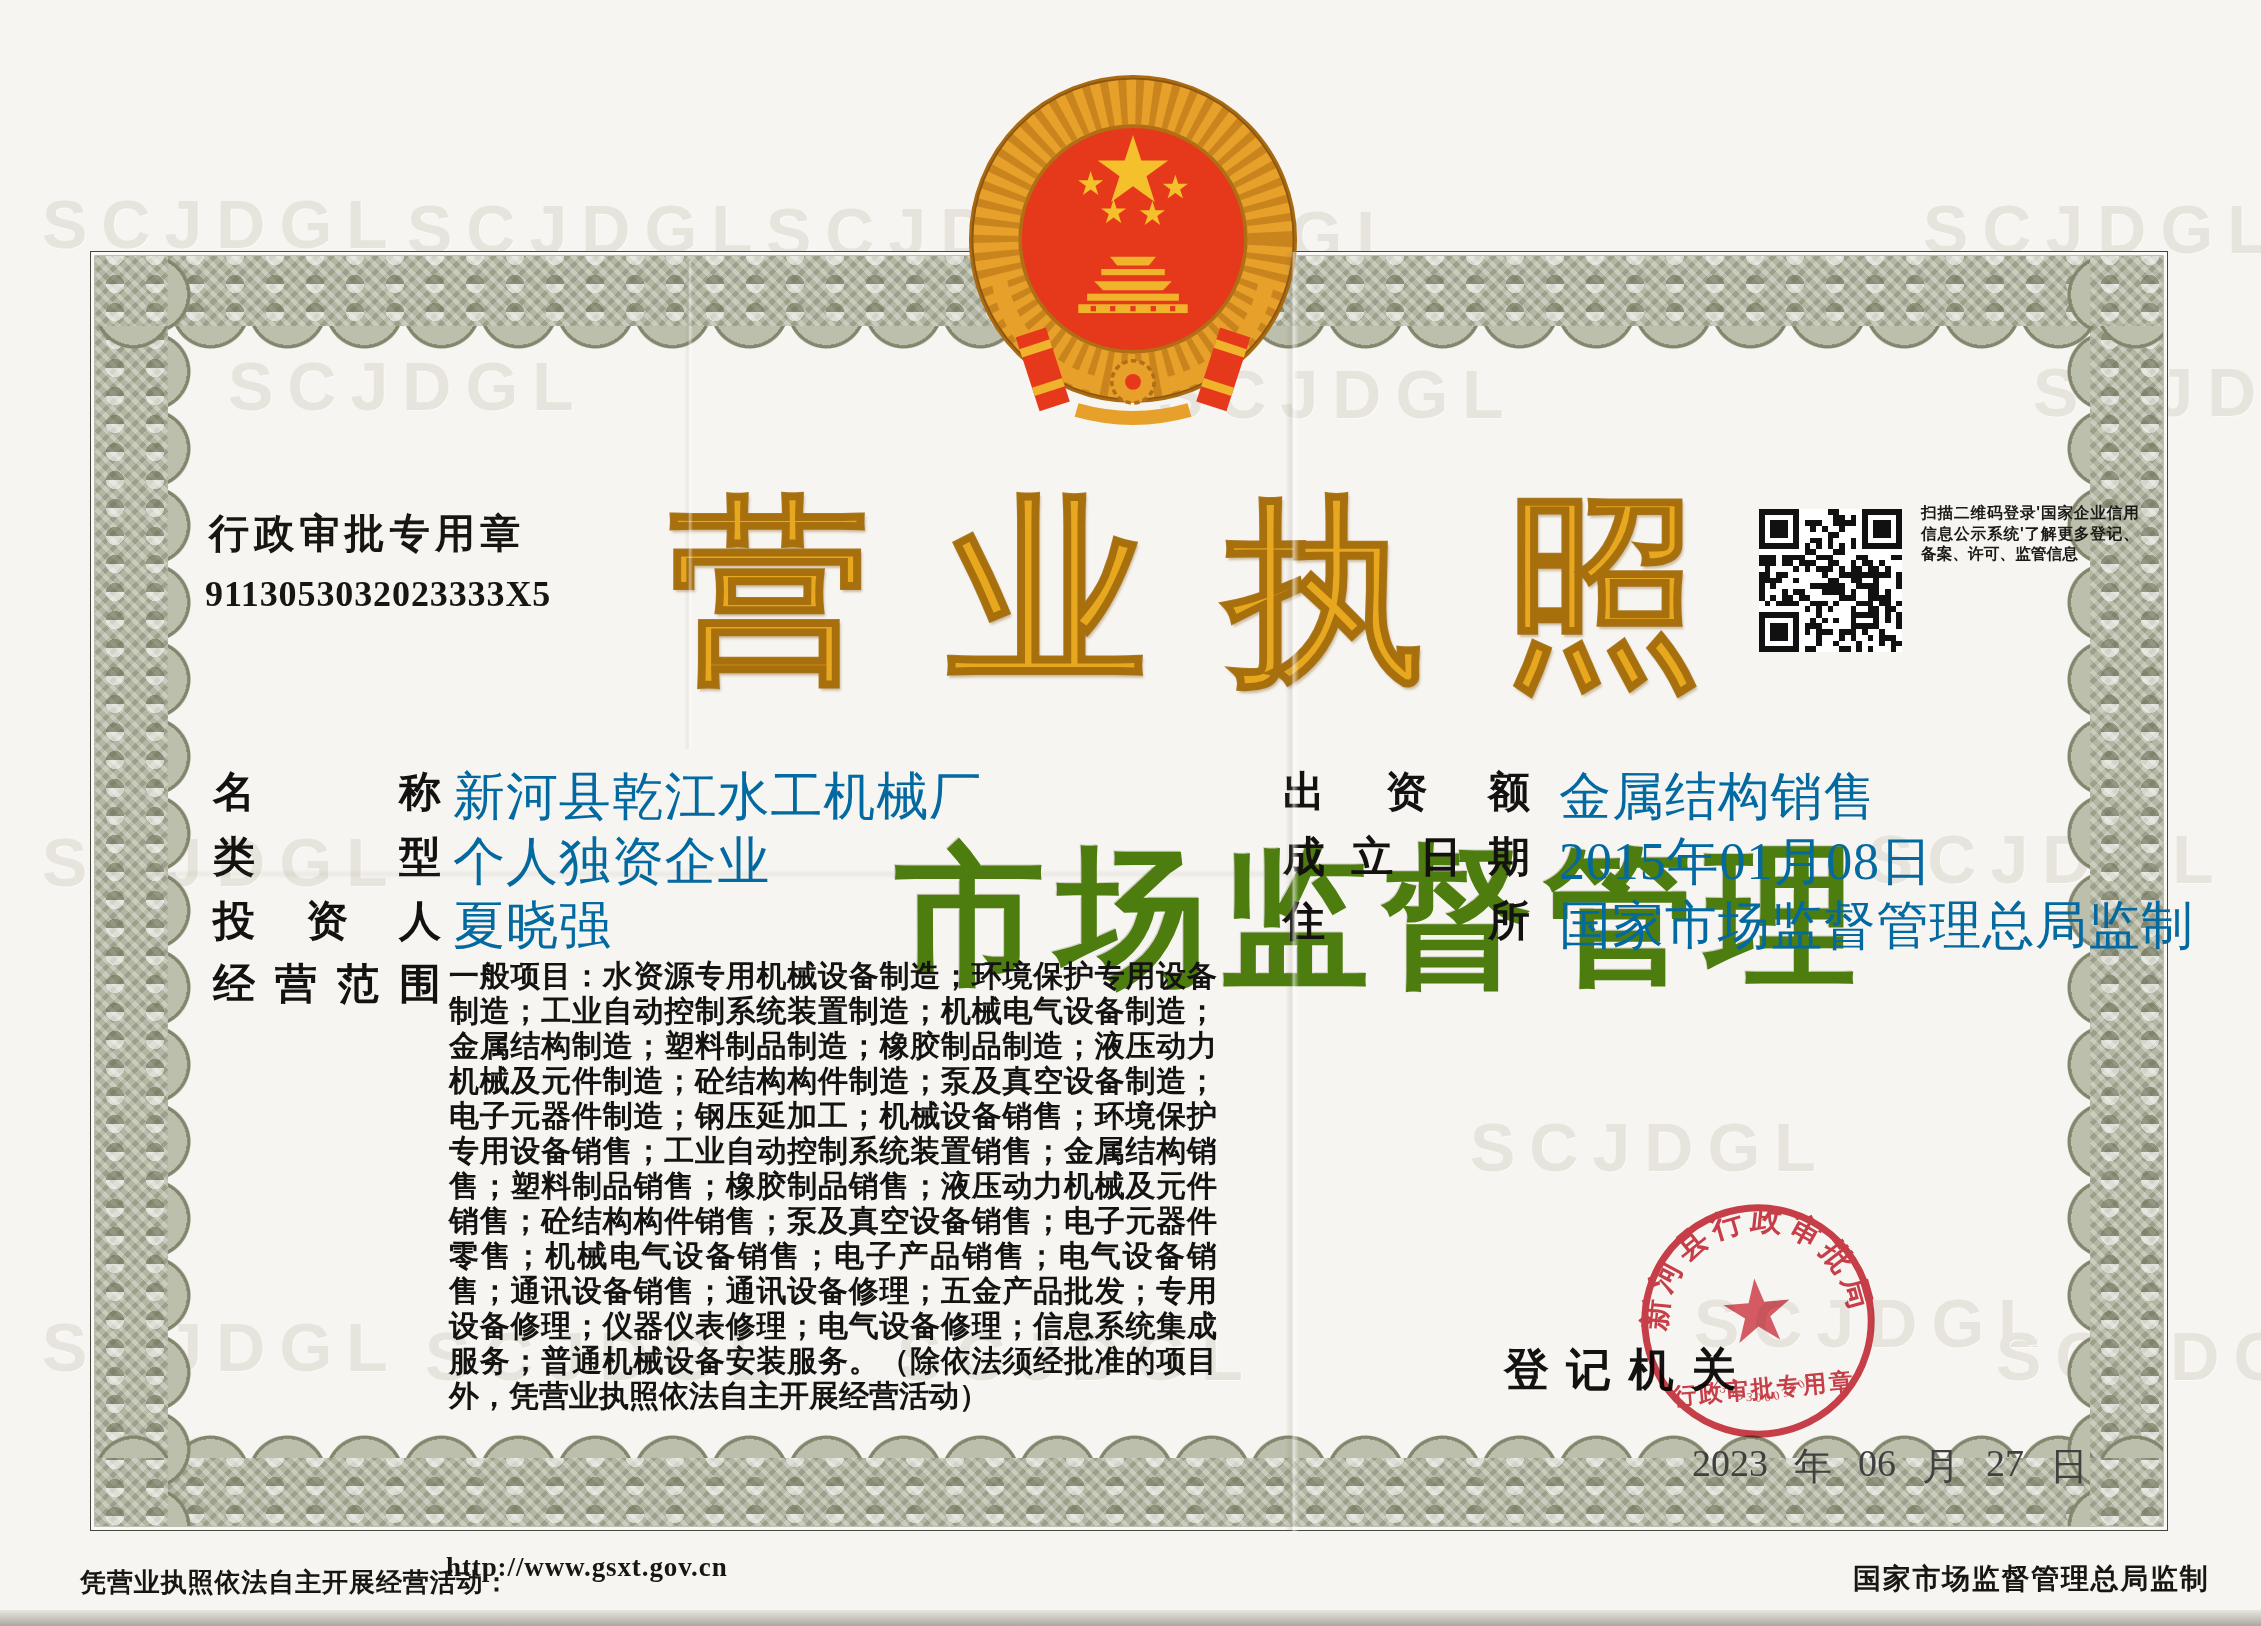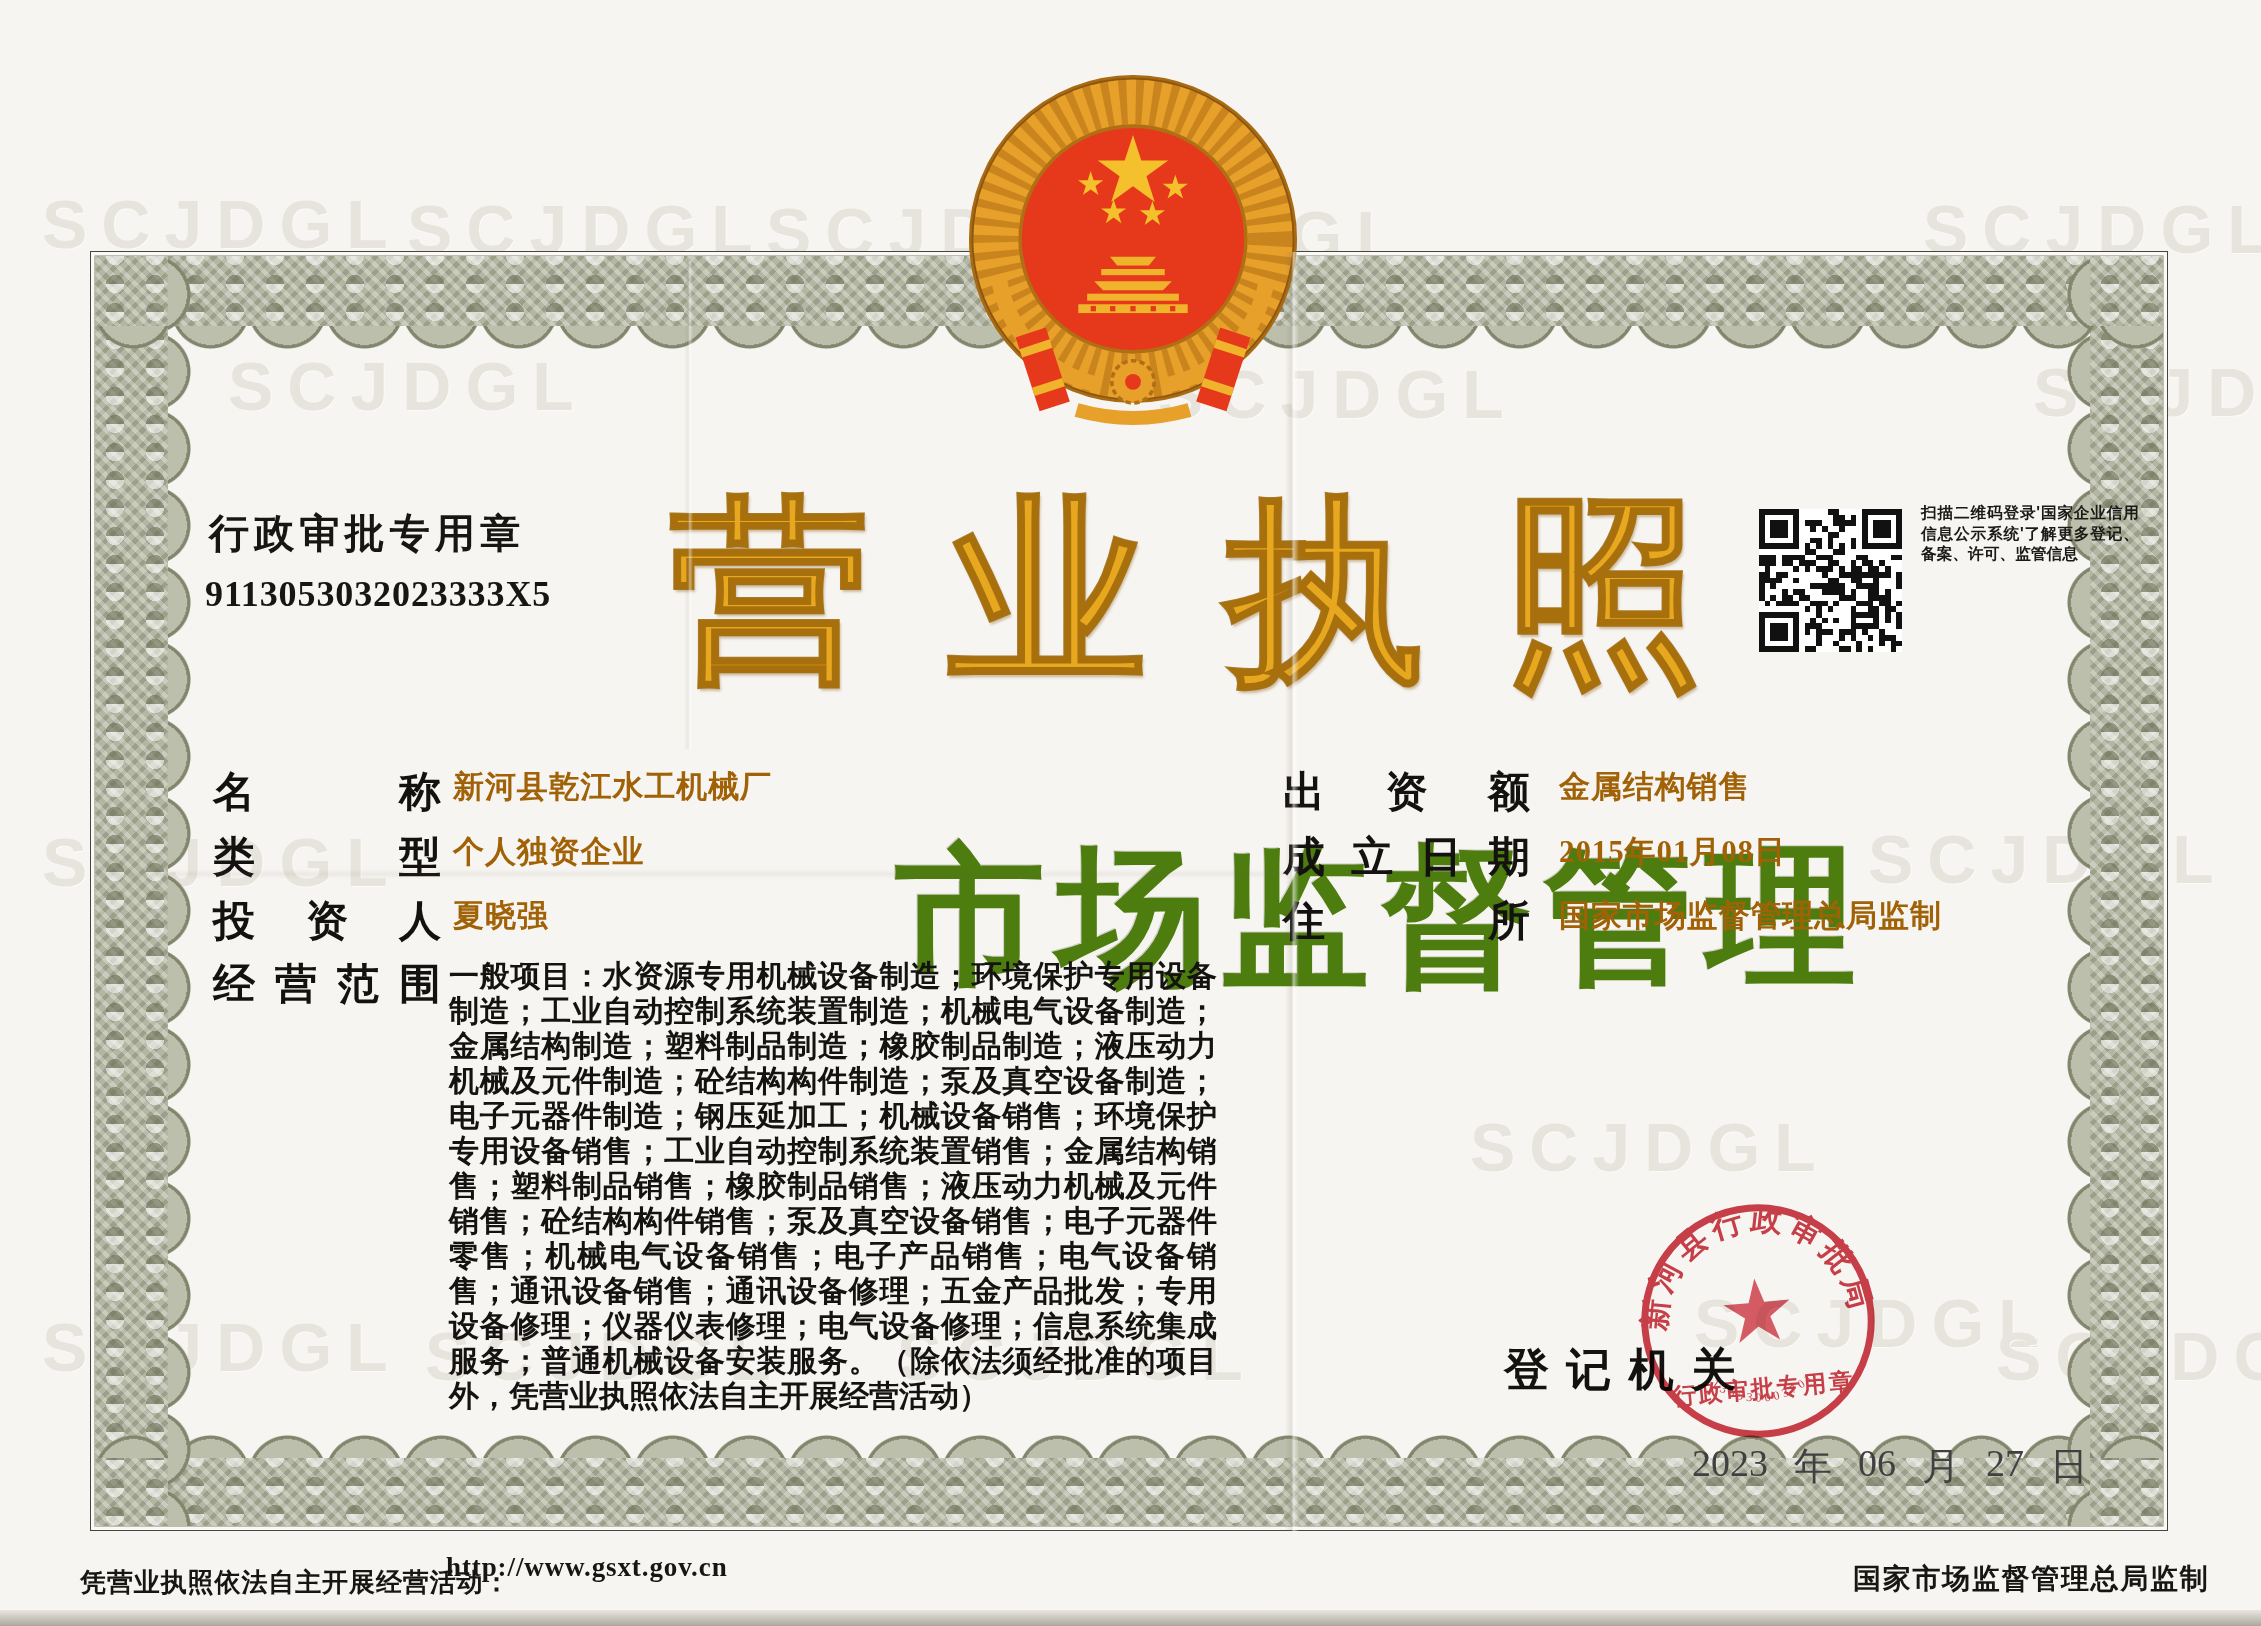--- a/index.html
+++ b/index.html
@@ -85,21 +85,21 @@
     font-size:199px;font-weight:700;line-height:228px;color:#e7a81f;
     -webkit-text-stroke:1.7px rgba(156,102,10,.85);
     text-shadow:1.7px 2.6px 2.6px rgba(130,84,8,.35);
     font-family:"Liberation Sans","DejaVu Sans",sans-serif;}
   .qr-box{left:1759px;top:509px;width:143px;height:143px;background:#fff;}
   .qr-box svg{width:100%;height:100%;display:block;shape-rendering:crispEdges;}
   .qr-caption{left:1921px;top:503px;width:218px;font-size:15.7px;line-height:20.5px;
     font-weight:700;font-family:"Liberation Sans","DejaVu Sans",sans-serif;
     text-align:justify;color:#1c1a17;}
   .lbl{font-size:42px;font-weight:700;line-height:1;color:#141210;}
-  .val{font-size:31px;font-weight:700;line-height:1;color:#a16207;letter-spacing:0.9px;white-space:nowrap;}
+  .val{font-size:52px;font-weight:400;line-height:1;color:#0369a1;letter-spacing:0.9px;white-space:nowrap;}
   .lbl-l{left:213px;width:228px;}
   .val-l{left:453px;}
   .lbl-r{left:1283px;width:247px;}
   .val-r{left:1559px;}
   .row1{top:771px;} .row2{top:836px;} .row3{top:900px;} .row4{top:963px;}
   .scope{left:449px;top:958px;width:768px;
     font-size:30px;line-height:35px;font-weight:600;
     text-align:justify;color:#151311;}
   .authority{left:1504px;top:1348px;width:232px;font-size:45px;}
   .seal{left:1637px;top:1200px;width:242px;height:242px;z-index:5;

